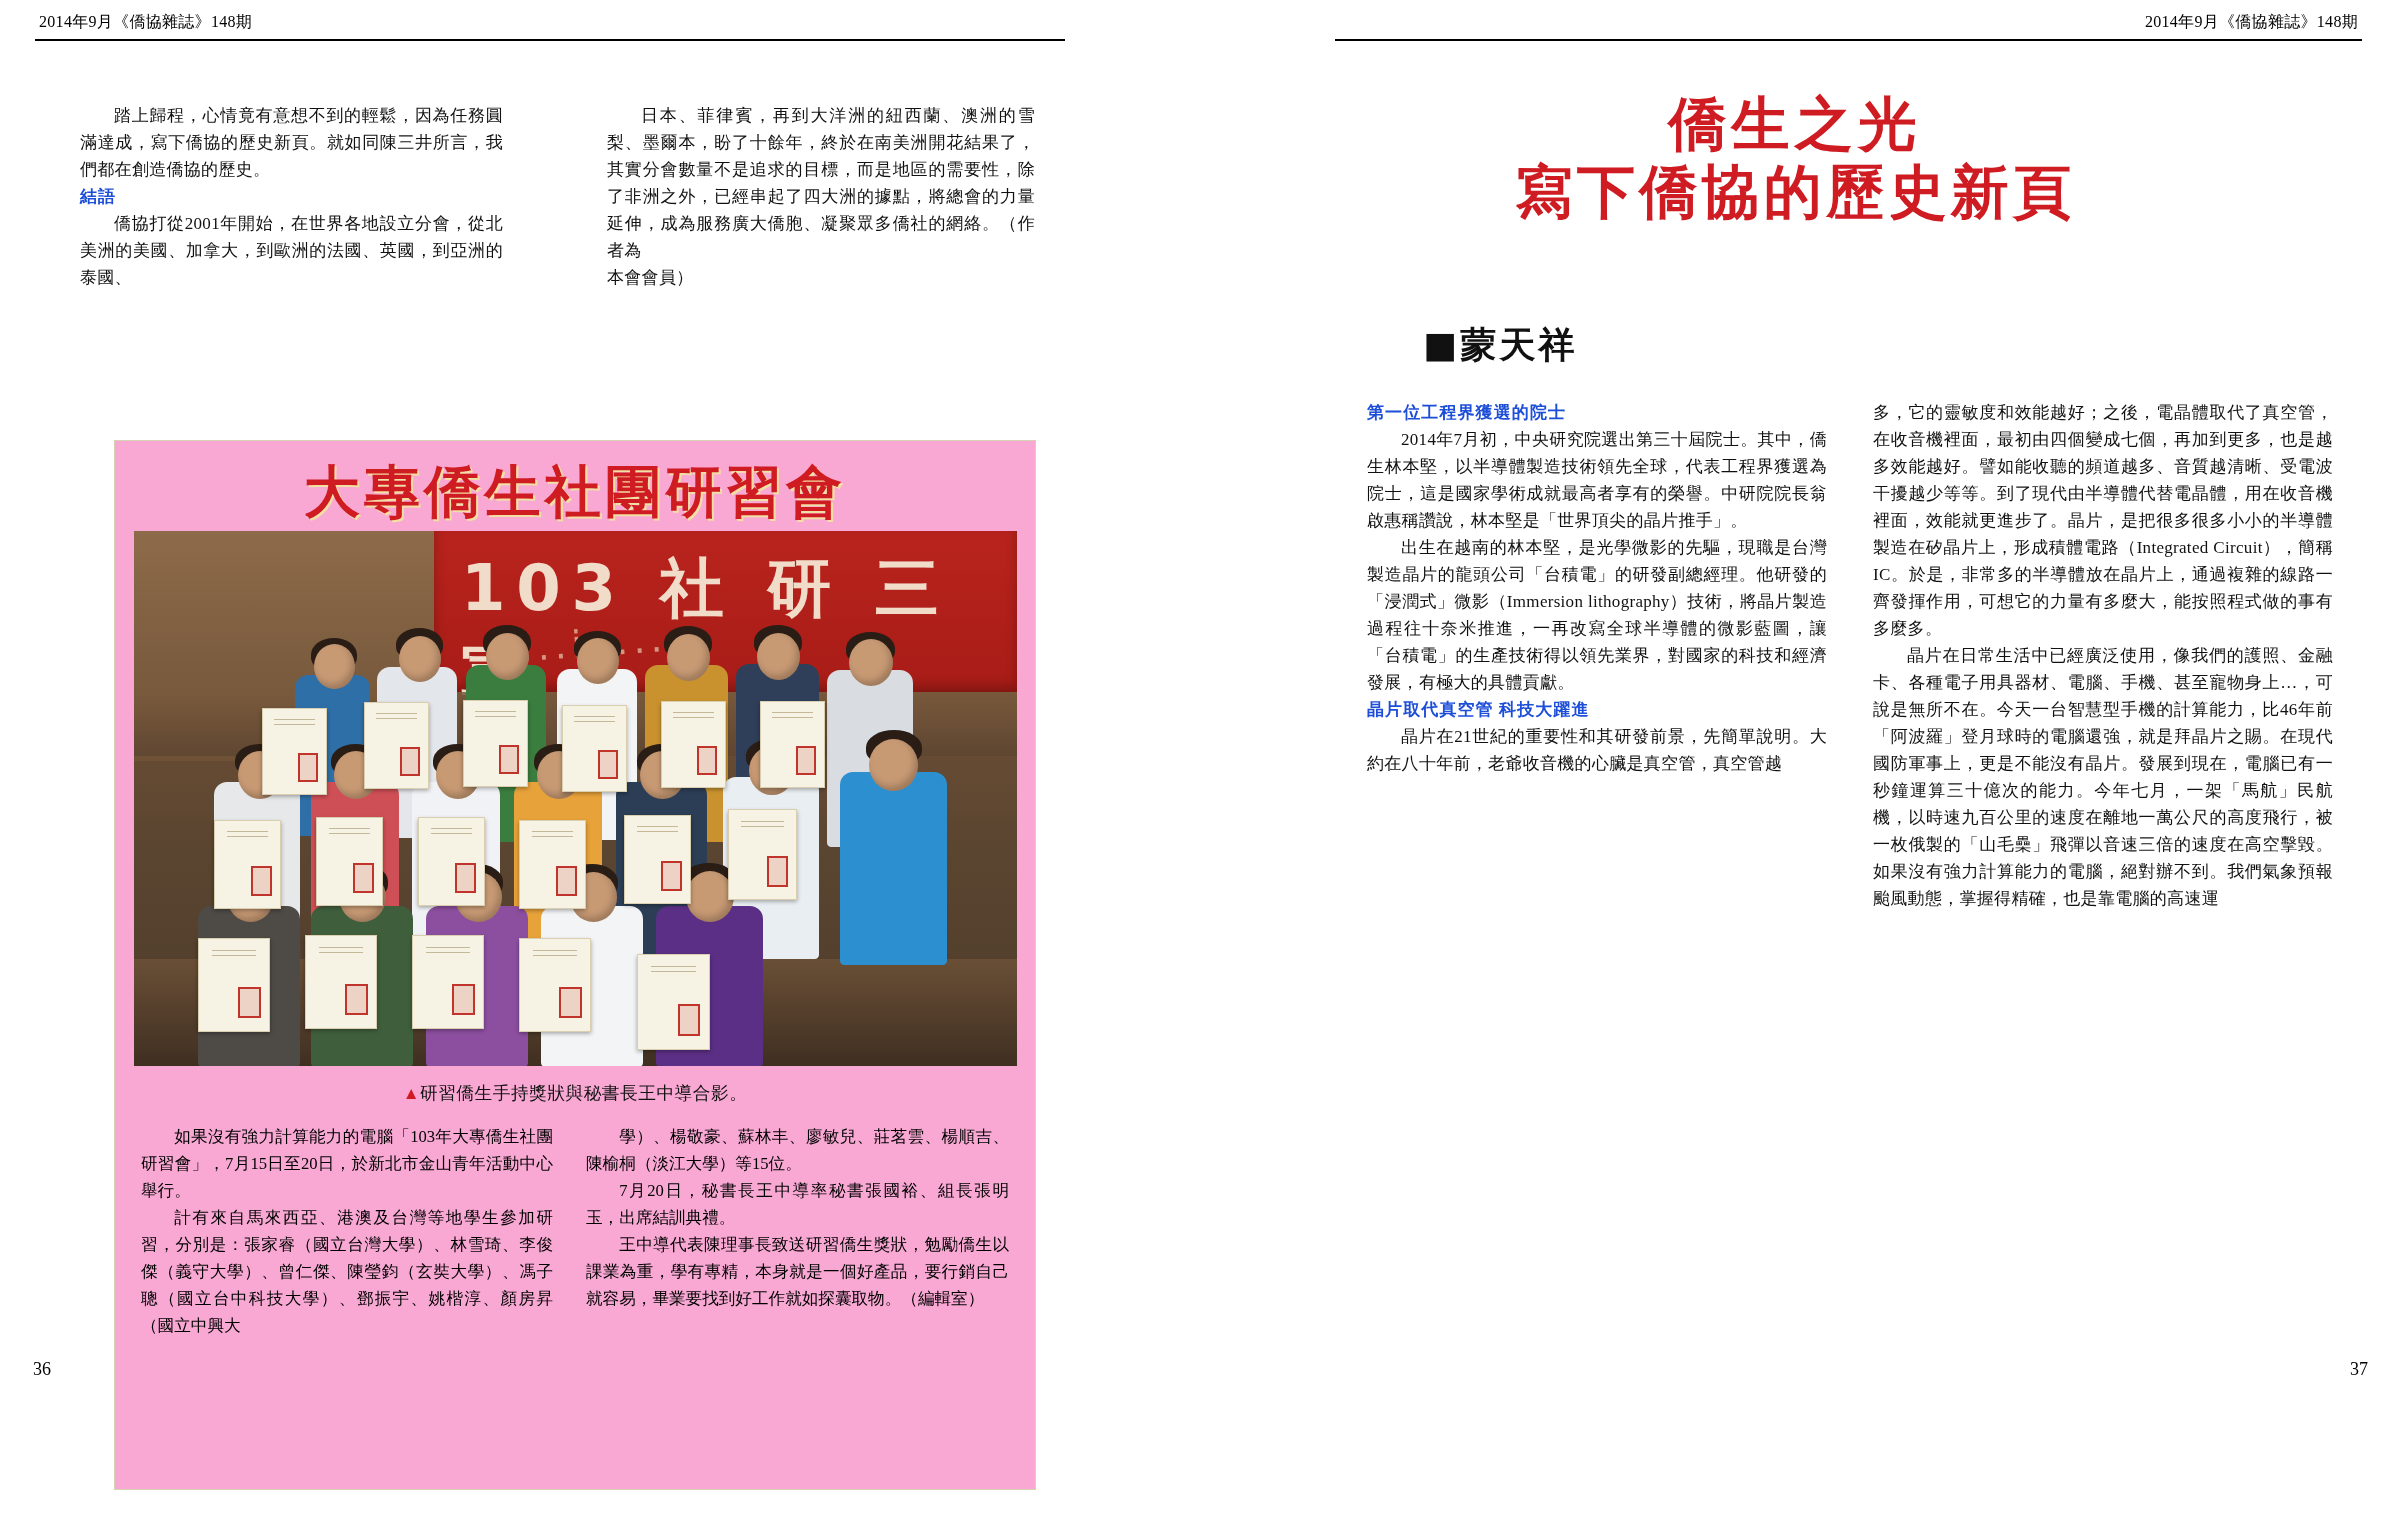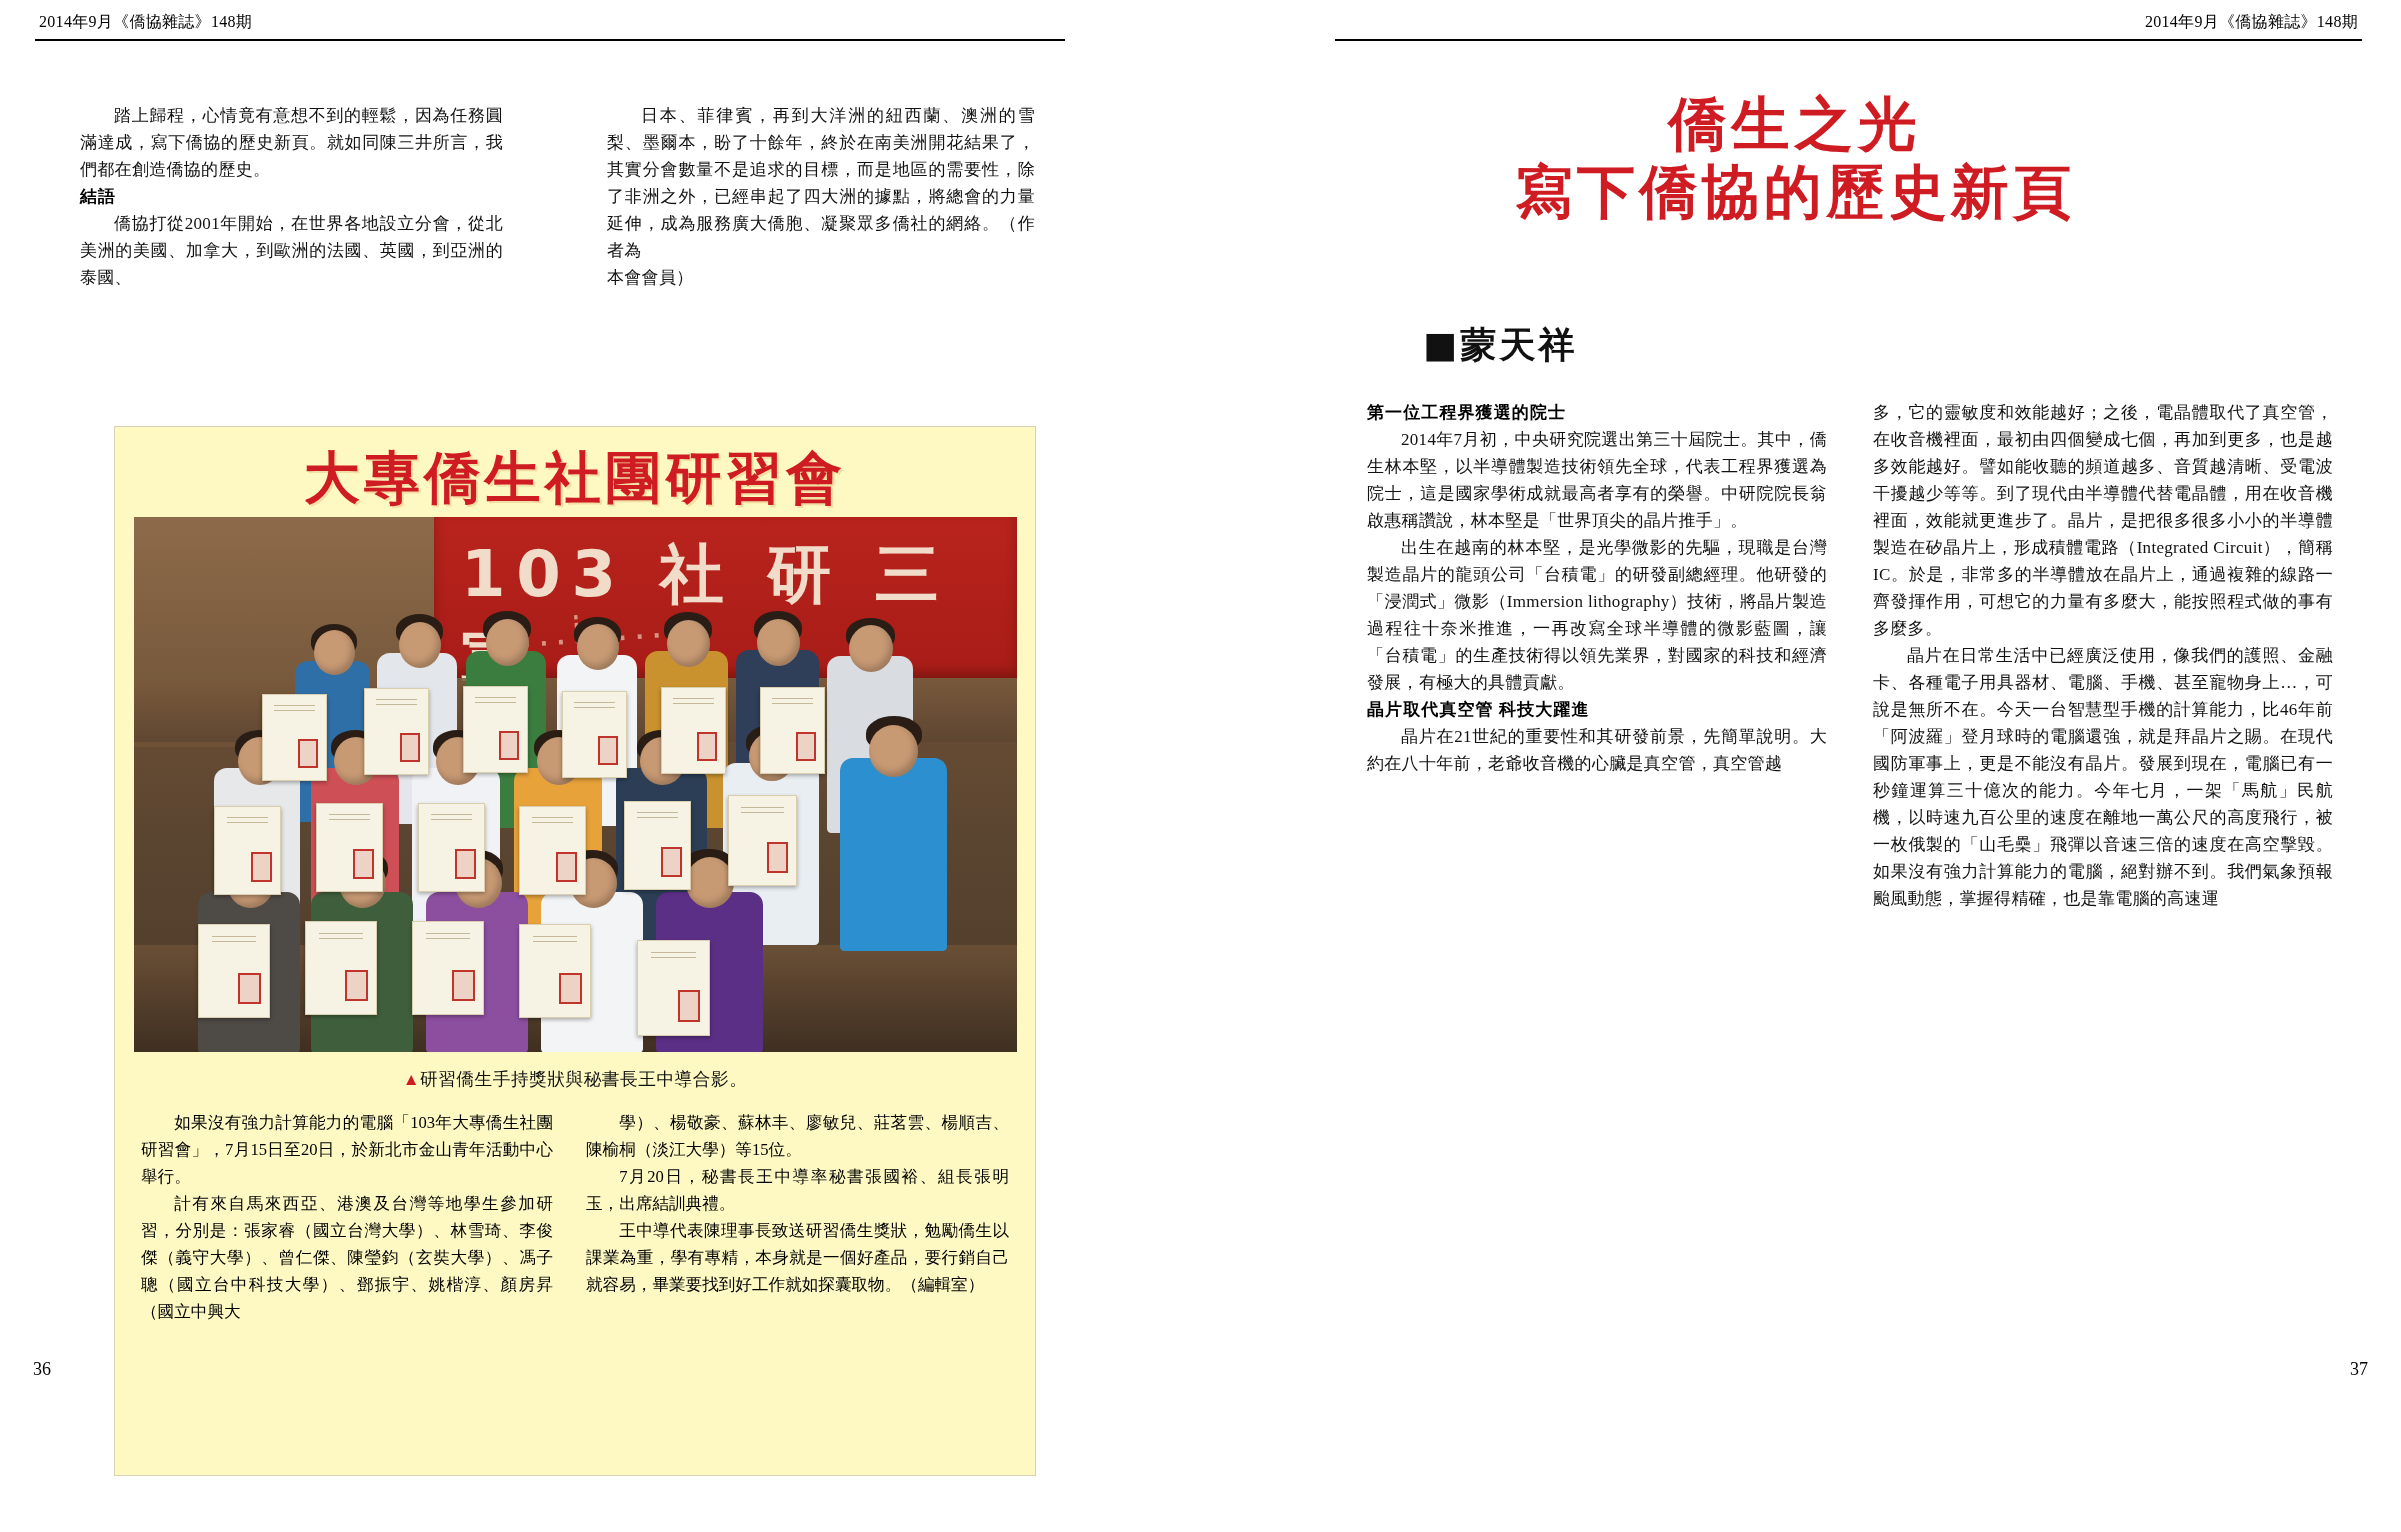--- a/index.html
+++ b/index.html
@@ -55,39 +55,39 @@
     line-height: 27px;
     text-align: justify;
     text-justify: inter-ideograph;
     letter-spacing: 0.3px;
     color: #111;
   }
   .col p { margin: 0; text-indent: 2em; }
   .col p.noind { text-indent: 0; }
 
   .sechead {
-    color: #000000;
+    color: #1d4ed8;
     font-weight: bold;
     letter-spacing: 1.1px;
   }
 
   
   #lp-col1 { left: 80px;  top: 102px;  width: 423px; }
   #lp-col2 { left: 607px; top: 102px;  width: 428px; }
 
   .sechead-line { margin: 2.1px 0 1.1px; }
 
   
   #photo-panel {
     position: absolute;
     left: 114px;
-    top: 426px;
+    top: 440px;
     width: 922px;
     height: 1050px;
-    background: #fef9c3;
+    background: #f9a8d4;
     border: 1.1px solid #d8d2b4;
     box-sizing: border-box;
   }
   #panel-title {
     position: absolute;
     left: 0; right: 0;
     top: 14px;
     text-align: center;
     font-family: "DejaVu Sans", "Liberation Sans", sans-serif;
     font-weight: bold;

